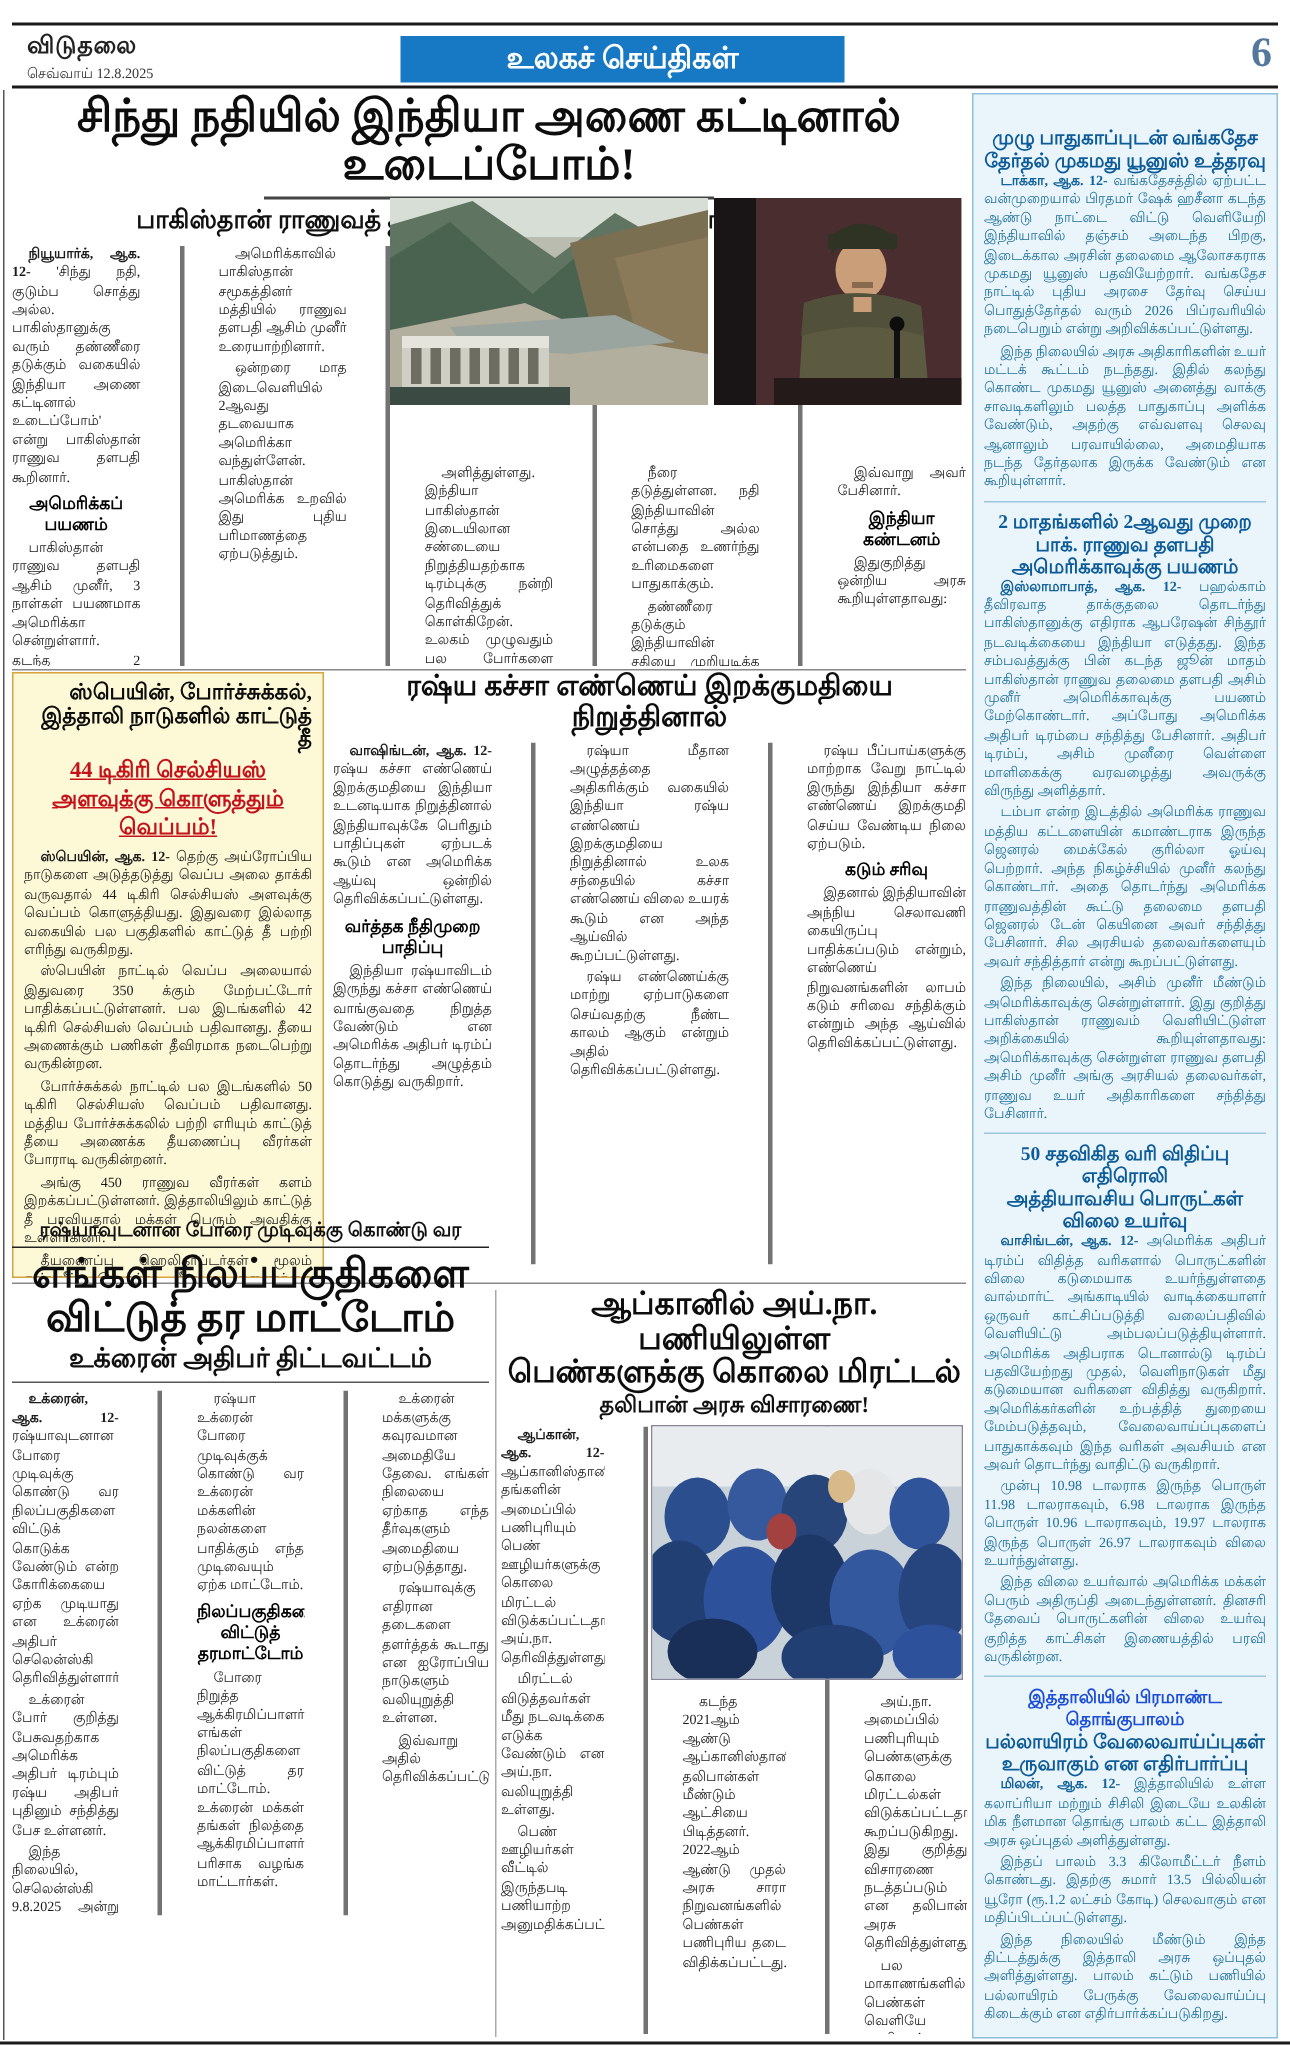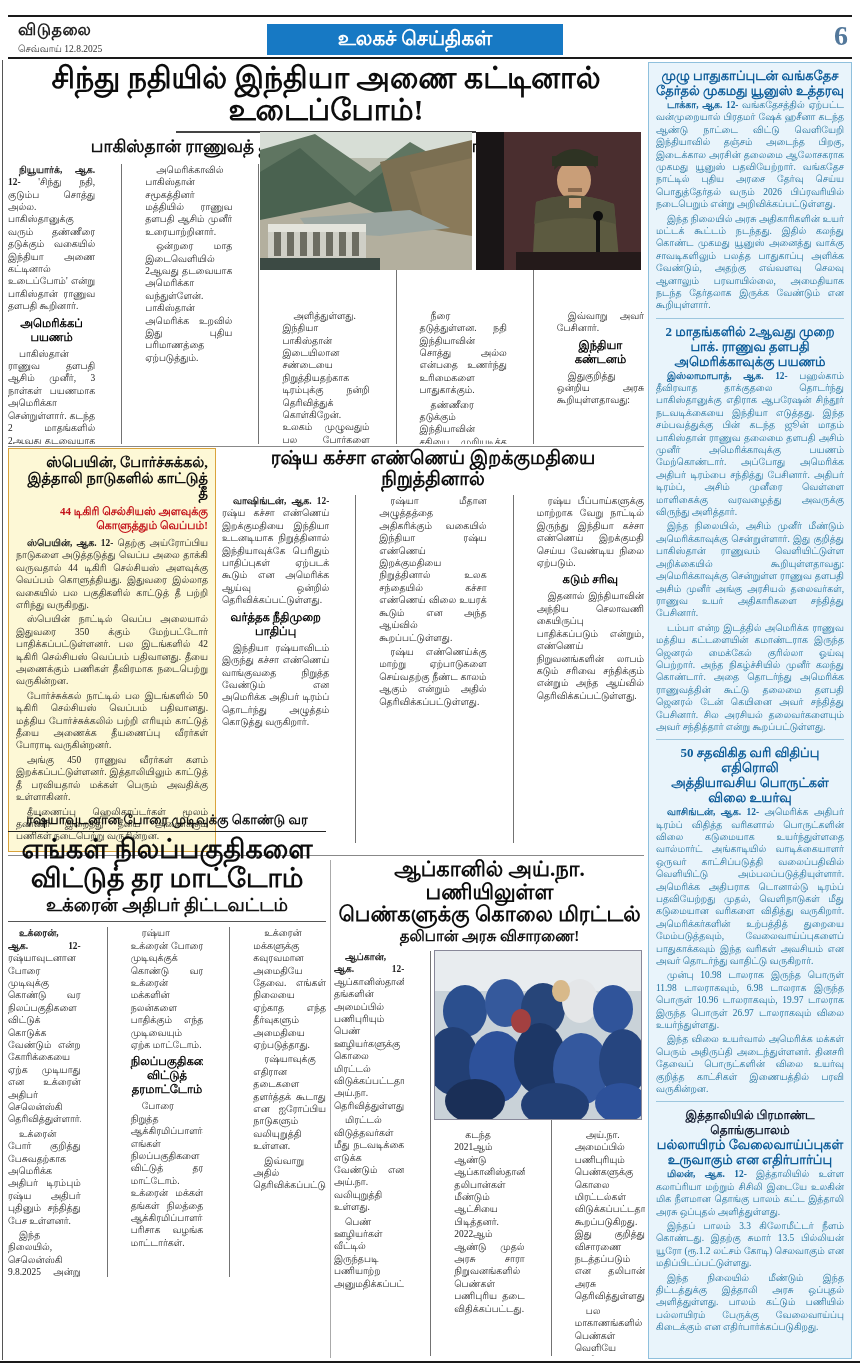--- a/index.html
+++ b/index.html
@@ -13,56 +13,56 @@
   .masthead-date { font-size:9.5px; color:#333; margin-top:3px; }
   .section-banner { position:absolute; left:267px; top:24px; width:296px; height:31px;
       display:flex; align-items:center; justify-content:center; color:#fff; font-weight:bold; font-size:20px; }
   .page-number { position:absolute; right:12px; top:20px; font-size:28px; font-weight:bold; color:#53789b; font-family:"Liberation Serif", serif; }
 
   
   .headline { font-weight:bold; text-align:center; color:#0d0d0d; line-height:1.08; }
   .deck { font-weight:bold; text-align:center; color:#111; }
   .hl-rule { margin:4px auto; height:2px; background:#444; }
   .cols { display:flex; gap:26px; overflow:hidden; }
-  .col { flex:1 1 0; overflow:hidden; border-left:1px solid #737373; padding-left:23px; }
+  .col { flex:1 1 0; overflow:hidden; border-left:3px solid #737373; padding-left:23px; }
   .col:first-child { border-left:none; padding-left:0; }
   .para { font-size:9.4px; line-height:1.32; text-align:justify; text-indent:11px; margin-bottom:2px; color:#1b1b1b; }
   .lead { font-weight:bold; }
   .crosshead { font-weight:bold; text-align:center; font-size:11.5px; margin:4px 0 3px; color:#000; }
 
   
   .main-photos { position:absolute; left:252px; top:70px; width:381px; height:138px; display:flex; gap:4px; }
   .main-photos svg { display:block; }
 
   
   .yellow-box { position:absolute; left:8px; top:448px; width:208px; height:404px;
       background:#fdf8d6; border:1px solid #d9a33c; padding:6px 7px; overflow:hidden; }
   .yellow-box .headline { font-size:14.5px;text-align:right; }
-  .yellow-sub { font-weight:bold; text-align:right; color:#c3121a; font-size:11px; margin:3px 0 4px; }
+  .yellow-sub { font-weight:bold; text-align:center; color:#c3121a; font-size:15px; margin:3px 0 4px;text-decoration:underline; }
 
   
   .oil { position:absolute; left:222px; top:448px; width:422px; height:404px; overflow:hidden; }
   .oil .headline { font-size:19px; }
 
   
   .ukr { position:absolute; left:8px; top:812px; width:318px; height:501px; overflow:hidden; }
   .kicker { font-weight:bold; text-align:center; font-size:13px; border-bottom:1.5px solid #222; padding-bottom:2px; margin-bottom:3px; }
   .ukr .headline { font-size:27px; }
   .ukr .deck { font-size:18px; margin-top:2px; border-bottom:1px solid #555; padding-bottom:3px;}
 
   .afg { position:absolute; left:334px; top:858px; width:311px; height:501px; overflow:hidden; }
   .afg .headline { font-size:21px; }
   .afg .deck { font-size:15px; margin:2px 0 4px; }
   .afg-photo { position:absolute; left:100px; top:92px; width:208px; height:170px; border:1px solid #889; }
 
   
   .rail { position:absolute; left:648px; top:62px; width:204px; height:1297px;
-      background:#e9f4fb; border:1px solid #8fc0dd; padding:6px 7px; overflow:hidden; }
+      background:#e9f4fb; border:1px solid #8fc0dd; padding:22px 7px; overflow:hidden; }
   .rail .headline { color:#0d5c99; font-size:13px; line-height:1.15; }
-  .rail .kicker2 { color:#0f172a; font-weight:bold; text-align:center; font-size:12px; margin-top:4px; }
+  .rail .kicker2 { color:#1d4ed8; font-weight:bold; text-align:center; font-size:12px; margin-top:4px; }
   .rail .para { color:#20719d; font-size:9.4px; }
   .rail .lead { color:#14639b; }
   .rail-sep { height:1px; background:#9cc6de; margin:6px 0; }
   .pad-top-main { padding-top:146px; }
   .pad-top-afg { padding-top:178px; }
 </style>
 </head>
 <body>
 
 <div id="page">
@@ -259,22 +259,22 @@
     <div>
         <p class="para"><b class="lead">டாக்கா, ஆக. 12- </b>வங்கதேசத்தில் ஏற்பட்ட வன்முறையால் பிரதமர் ஷேக் ஹசீனா கடந்த ஆண்டு நாட்டை விட்டு வெளியேறி இந்தியாவில் தஞ்சம் அடைந்த பிறகு, இடைக்கால அரசின் தலைமை ஆலோசகராக முகமது யூனுஸ் பதவியேற்றார். வங்கதேச நாட்டில் புதிய அரசை தேர்வு செய்ய பொதுத்தேர்தல் வரும் 2026 பிப்ரவரியில் நடைபெறும் என்று அறிவிக்கப்பட்டுள்ளது.</p>
         <p class="para">இந்த நிலையில் அரசு அதிகாரிகளின் உயர் மட்டக் கூட்டம் நடந்தது. இதில் கலந்து கொண்ட முகமது யூனுஸ் அனைத்து வாக்கு சாவடிகளிலும் பலத்த பாதுகாப்பு அளிக்க வேண்டும், அதற்கு எவ்வளவு செலவு ஆனாலும் பரவாயில்லை, அமைதியாக நடந்த தேர்தலாக இருக்க வேண்டும் என கூறியுள்ளார்.</p>
       </div>
     <div class="rail-sep"></div>
 
     <div class="headline">2 மாதங்களில் 2ஆவது முறை</div>
     <div class="headline">பாக். ராணுவ தளபதி அமெரிக்காவுக்கு பயணம்</div>
     <div>
         <p class="para"><b class="lead">இஸ்லாமாபாத், ஆக. 12- </b>பஹல்காம் தீவிரவாத தாக்குதலை தொடர்ந்து பாகிஸ்தானுக்கு எதிராக ஆபரேஷன் சிந்தூர் நடவடிக்கையை இந்தியா எடுத்தது. இந்த சம்பவத்துக்கு பின் கடந்த ஜூன் மாதம் பாகிஸ்தான் ராணுவ தலைமை தளபதி அசிம் முனீர் அமெரிக்காவுக்கு பயணம் மேற்கொண்டார். அப்போது அமெரிக்க அதிபர் டிரம்பை சந்தித்து பேசினார். அதிபர் டிரம்ப், அசிம் முனீரை வெள்ளை மாளிகைக்கு வரவழைத்து அவருக்கு விருந்து அளித்தார்.</p>
+        <p class="para">டம்பா என்ற இடத்தில் அமெரிக்க ராணுவ மத்திய கட்டளையின் கமாண்டராக இருந்த ஜெனரல் மைக்கேல் குரில்லா ஓய்வு பெற்றார். அந்த நிகழ்ச்சியில் முனீர் கலந்து கொண்டார். அதை தொடர்ந்து அமெரிக்க ராணுவத்தின் கூட்டு தலைமை தளபதி ஜெனரல் டேன் கெயினை அவர் சந்தித்து பேசினார். சில அரசியல் தலைவர்களையும் அவர் சந்தித்தார் என்று கூறப்பட்டுள்ளது.</p>
         <p class="para">இந்த நிலையில், அசிம் முனீர் மீண்டும் அமெரிக்காவுக்கு சென்றுள்ளார். இது குறித்து பாகிஸ்தான் ராணுவம் வெளியிட்டுள்ள அறிக்கையில் கூறியுள்ளதாவது: அமெரிக்காவுக்கு சென்றுள்ள ராணுவ தளபதி அசிம் முனீர் அங்கு அரசியல் தலைவர்கள், ராணுவ உயர் அதிகாரிகளை சந்தித்து பேசினார்.</p>
-        <p class="para">டம்பா என்ற இடத்தில் அமெரிக்க ராணுவ மத்திய கட்டளையின் கமாண்டராக இருந்த ஜெனரல் மைக்கேல் குரில்லா ஓய்வு பெற்றார். அந்த நிகழ்ச்சியில் முனீர் கலந்து கொண்டார். அதை தொடர்ந்து அமெரிக்க ராணுவத்தின் கூட்டு தலைமை தளபதி ஜெனரல் டேன் கெயினை அவர் சந்தித்து பேசினார். சில அரசியல் தலைவர்களையும் அவர் சந்தித்தார் என்று கூறப்பட்டுள்ளது.</p>
       </div>
     <div class="rail-sep"></div>
 
     <div class="headline">50 சதவிகித வரி விதிப்பு எதிரொலி</div>
     <div class="headline">அத்தியாவசிய பொருட்கள் விலை உயர்வு</div>
     <div>
         <p class="para"><b class="lead">வாசிங்டன், ஆக. 12- </b>அமெரிக்க அதிபர் டிரம்ப் விதித்த வரிகளால் பொருட்களின் விலை கடுமையாக உயர்ந்துள்ளதை வால்மார்ட் அங்காடியில் வாடிக்கையாளர் ஒருவர் காட்சிப்படுத்தி வலைப்பதிவில் வெளியிட்டு அம்பலப்படுத்தியுள்ளார். அமெரிக்க அதிபராக டொனால்டு டிரம்ப் பதவியேற்றது முதல், வெளிநாடுகள் மீது கடுமையான வரிகளை விதித்து வருகிறார். அமெரிக்கர்களின் உற்பத்தித் துறையை மேம்படுத்தவும், வேலைவாய்ப்புகளைப் பாதுகாக்கவும் இந்த வரிகள் அவசியம் என அவர் தொடர்ந்து வாதிட்டு வருகிறார்.</p>
         <p class="para">முன்பு 10.98 டாலராக இருந்த பொருள் 11.98 டாலராகவும், 6.98 டாலராக இருந்த பொருள் 10.96 டாலராகவும், 19.97 டாலராக இருந்த பொருள் 26.97 டாலராகவும் விலை உயர்ந்துள்ளது.</p>
         <p class="para">இந்த விலை உயர்வால் அமெரிக்க மக்கள் பெரும் அதிருப்தி அடைந்துள்ளனர். தினசரி தேவைப் பொருட்களின் விலை உயர்வு குறித்த காட்சிகள் இணையத்தில் பரவி வருகின்றன.</p>
       </div>

